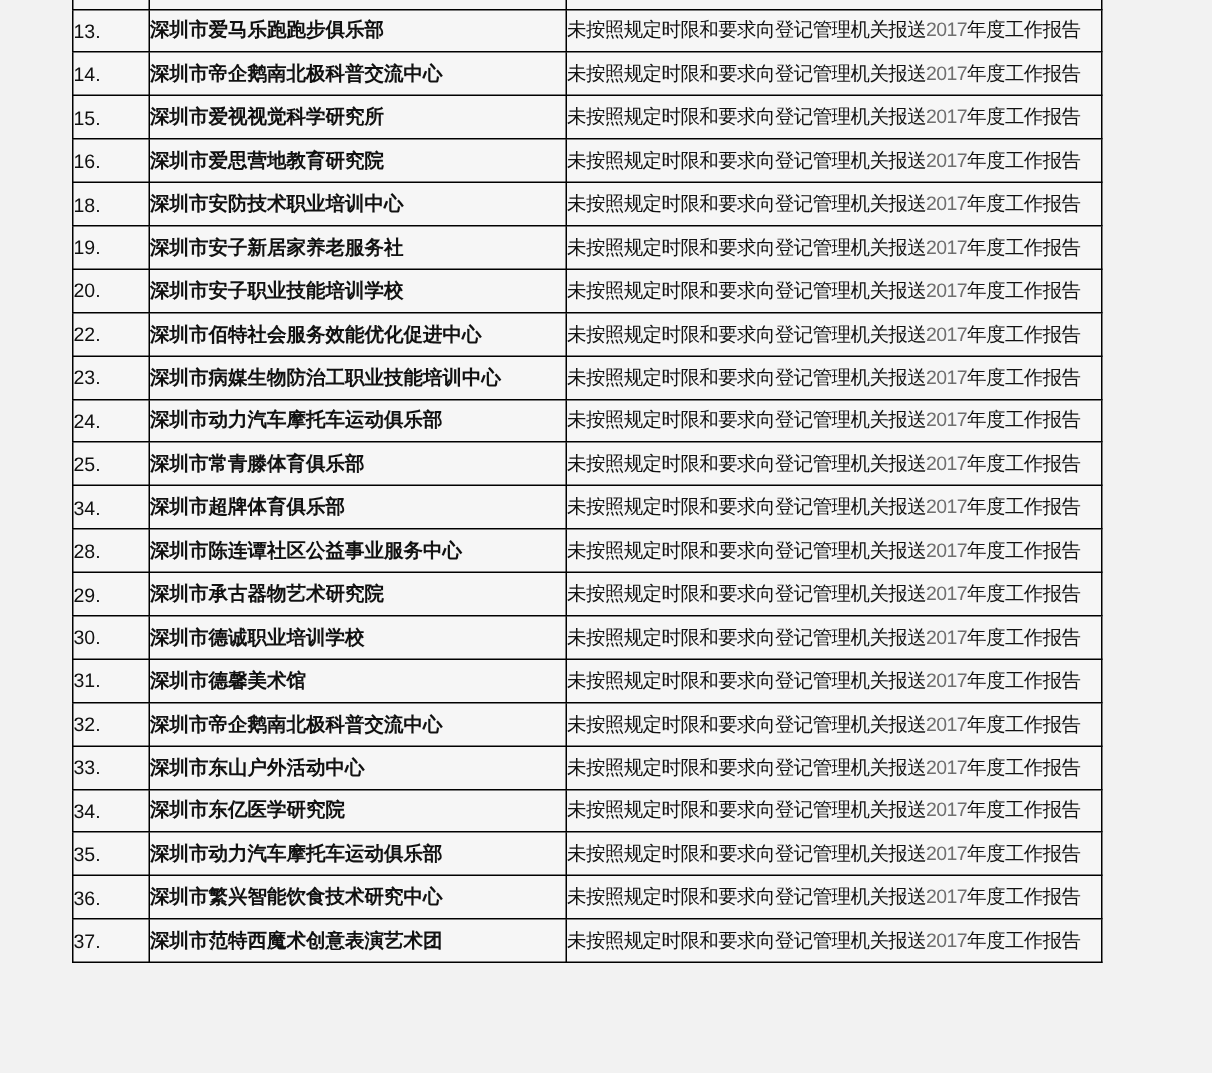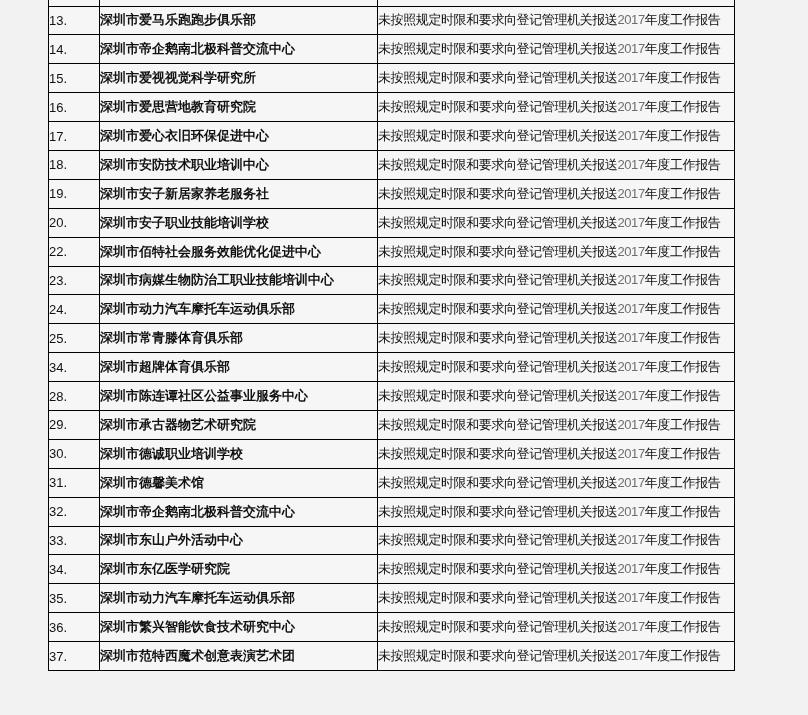--- a/index.html
+++ b/index.html
@@ -72,25 +72,20 @@
     <td class="cell-name">深圳市爱视视觉科学研究所</td>
     <td class="cell-reason"><span>未按照规定时限和要求向登记管理机关报送</span><span class="year" style="color: rgb(110, 110, 110);">2017</span><span>年度工作报告</span></td>
   </tr>
 
   <tr class="data-row">
     <td class="cell-num">16.</td>
     <td class="cell-name">深圳市爱思营地教育研究院</td>
     <td class="cell-reason"><span>未按照规定时限和要求向登记管理机关报送</span><span class="year" style="color: rgb(110, 110, 110);">2017</span><span>年度工作报告</span></td>
   </tr>
 
-  <tr class="data-row">
-    <td class="cell-num">17.</td>
-    <td class="cell-name">深圳市爱心衣旧环保促进中心</td>
-    <td class="cell-reason"><span>未按照规定时限和要求向登记管理机关报送</span><span class="year" style="color: rgb(110, 110, 110);">2017</span><span>年度工作报告</span></td>
-  </tr>
 
   <tr class="data-row">
     <td class="cell-num">18.</td>
     <td class="cell-name">深圳市安防技术职业培训中心</td>
     <td class="cell-reason"><span>未按照规定时限和要求向登记管理机关报送</span><span class="year" style="color: rgb(110, 110, 110);">2017</span><span>年度工作报告</span></td>
   </tr>
 
   <tr class="data-row">
     <td class="cell-num">19.</td>
     <td class="cell-name">深圳市安子新居家养老服务社</td>

